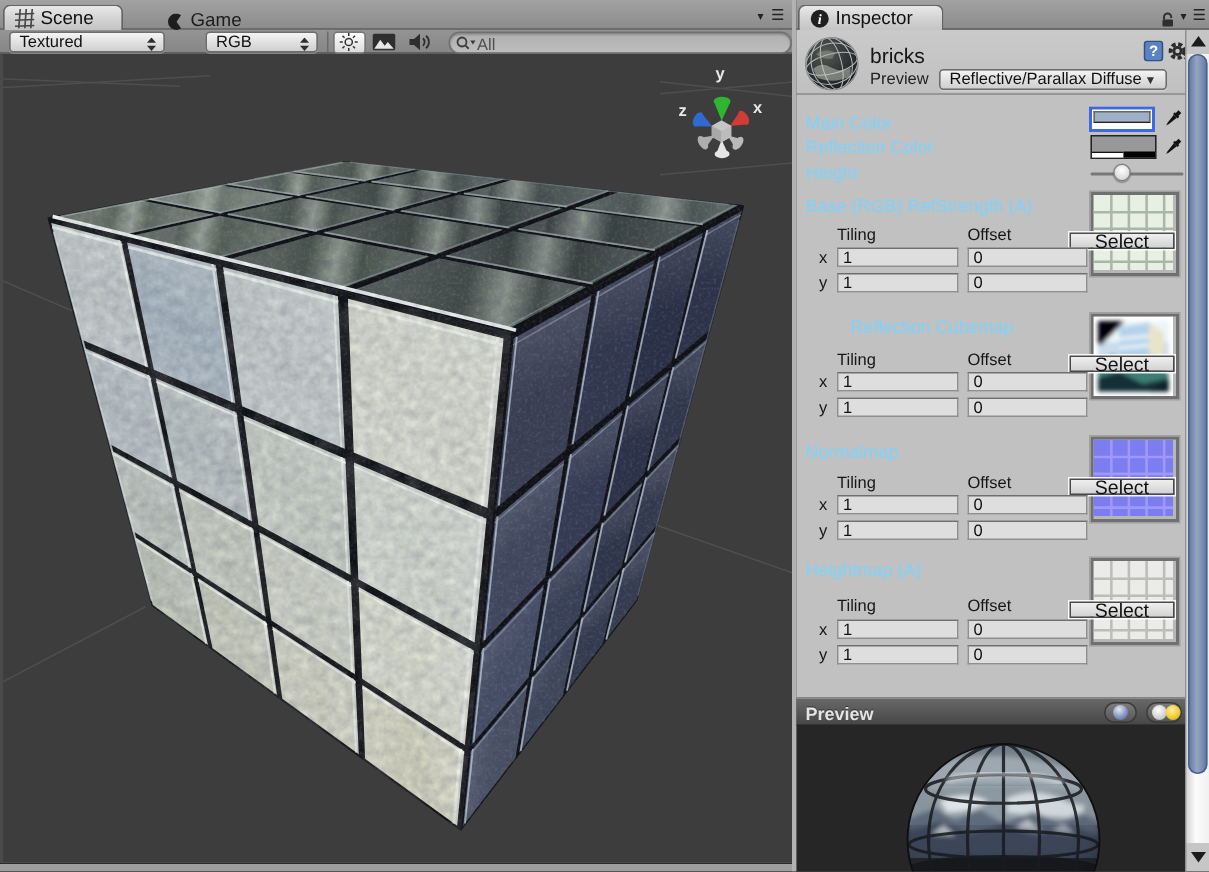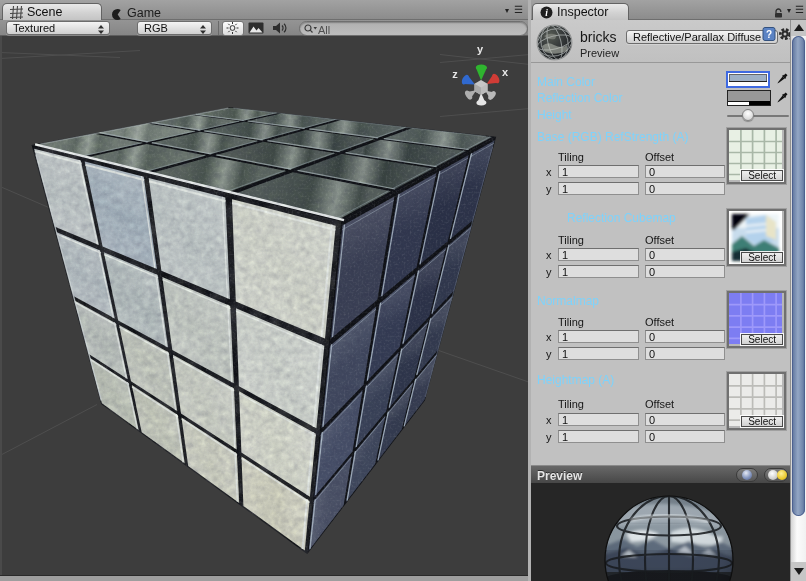--- a/index.html
+++ b/index.html
@@ -4,24 +4,24 @@
 html,body{width:806px;height:581px;overflow:hidden;font-family:"Liberation Sans",sans-serif}
 .abs{position:absolute}
 body{background:#3d3d3d;position:relative}
 .tabbar{background:linear-gradient(#a2a2a2,#8c8c8c);border-bottom:1px solid #6e6e6e}
 .tab{position:absolute;top:3px;height:17px;border:1px solid #636363;border-bottom:none;border-radius:5px 5px 0 0;background:linear-gradient(#e9e9e9,#d2d2d2 55%,#c4c4c4);font-size:12.5px;color:#101010;display:flex;align-items:center;padding:0 9px 0 7px}
 .ddown{position:absolute;height:14px;border:1px solid #6d6d6d;border-radius:3px;background:linear-gradient(#f4f4f4,#cfcfcf);font-size:11px;color:#111;display:flex;align-items:center;padding:0 6px;box-shadow:0 1px 0 rgba(255,255,255,.25)}
 .lab{position:absolute;font-size:12px;color:#7dd3fc;white-space:nowrap}
 .slab{position:absolute;font-size:11px;color:#161616;white-space:nowrap}
 .field{position:absolute;height:13px;background:#dedede;border:1px solid #8f8f8f;border-top-color:#6f6f6f;font-size:11px;color:#111;padding:0 3px;line-height:12px}
 .thumbbox{position:absolute;width:59px;background:#b7b7b7;border:2px solid #707070;outline:1px solid #a0a0a0}
-.selbtn{position:absolute;right:1px;bottom:1px;height:11px;background:linear-gradient(#efefef,#d2d2d2);border:1px solid #4a4a4a;font-size:10px;line-height:9px;color:#111;padding:0 6px;box-shadow:0 0 0 1px rgba(255,255,255,.9)}
+.selbtn{position:absolute;right:1px;bottom:16px;height:11px;background:linear-gradient(#efefef,#d2d2d2);border:1px solid #4a4a4a;font-size:13px;line-height:9px;color:#111;padding:0 16px;box-shadow:0 0 0 1px rgba(255,255,255,.9)}
 </style></head><body>
 <div class="abs tabbar" style="left:0;top:0;width:530px;height:20px"></div>
-<div class="tab" style="left:2px;width:100px">
+<div class="tab" style="left:2px;width:80px">
 <svg width="13" height="13" viewBox="0 0 13 13" style="margin-right:4px">
       <g stroke="#383838" stroke-width="1.1" opacity="0.9">
         <line x1="3.5" y1="0" x2="2.5" y2="13"></line>
         <line x1="7.5" y1="0" x2="6.5" y2="13"></line>
         <line x1="11.5" y1="0" x2="10.5" y2="13"></line>
         <line x1="0" y1="3.5" x2="13" y2="3"></line>
         <line x1="0" y1="7.5" x2="13" y2="7"></line>
         <line x1="0" y1="11.5" x2="13" y2="11"></line>
       </g>
     </svg>
@@ -595,21 +595,21 @@
 <ellipse cx="18.5" cy="18.5" rx="6.5" ry="17.5" transform="rotate(-14 18.5 18.5)"></ellipse>
 <ellipse cx="18.5" cy="18.5" rx="13.5" ry="17.5" transform="rotate(-14 18.5 18.5)"></ellipse>
 <circle cx="18.5" cy="18.5" r="17.3"></circle>
     </g>
 <path d="M6,22 Q12,17 18,21 Q26,25 31,21 L31,27 Q20,32 9,28 Z" fill="#c9cdc2" opacity="0.5"></path>
 <path d="M8,12 Q14,8 21,11 L19,15 Q12,16 8,12 Z" fill="#a9ada4" opacity="0.4"></path>
 <circle cx="18.5" cy="18.5" r="17.5" fill="none" stroke="#8a8a8a" stroke-width="0.8"></circle>
   </svg>
 <div class="abs" style="left:580px;top:29px;font-size:14px;color:#161616">bricks</div>
 <div class="abs" style="left:580px;top:47px;font-size:11px;color:#232323">Preview</div>
-<div class="ddown" style="left:626px;top:30px;width:152px;font-size:11px">Reflective/Parallax Diffuse<span style="position:absolute;right:6px;top:2px;font-size:8px;color:#333">▼</span></div>
+<div class="ddown" style="left:626px;top:46px;width:152px;font-size:11px">Reflective/Parallax Diffuse<span style="position:absolute;right:6px;top:2px;font-size:8px;color:#333">▼</span></div>
 <svg class="abs" style="left:762px;top:27px" width="14" height="14" viewBox="0 0 14 14">
     <rect x="1" y="0.5" width="12" height="13" rx="2" fill="#5b83c4" stroke="#33517e" stroke-width="1"></rect>
     <text x="7" y="10.5" font-family="Liberation Sans,sans-serif" text-anchor="middle" font-size="10" font-weight="bold" fill="#fff">?</text>
   </svg>
 <svg class="abs" style="left:778px;top:27px" width="16" height="15" viewBox="0 0 16 15">
     <circle cx="7" cy="7" r="4.6" fill="none" stroke="#2b2b2b" stroke-width="2.6" stroke-dasharray="2.7 1.7"></circle>
     <circle cx="7" cy="7" r="3.4" fill="#2b2b2b"></circle>
     <circle cx="7" cy="7" r="1.5" fill="#c5c5c5"></circle>
     <polygon points="11,11.5 16,11.5 13.5,14.5" fill="#2b2b2b"></polygon>
   </svg>

